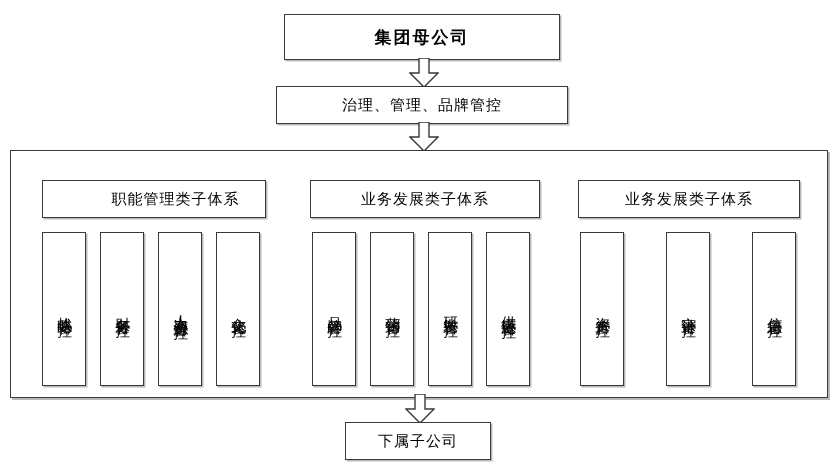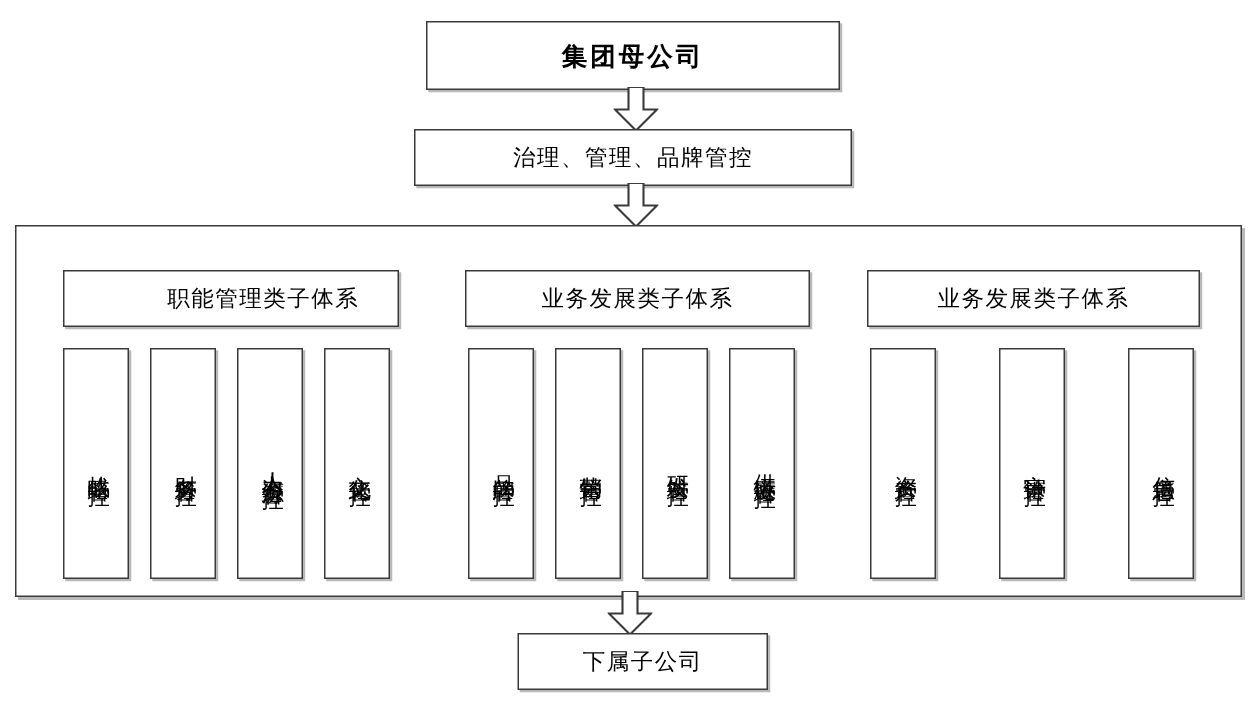--- a/index.html
+++ b/index.html
@@ -52,21 +52,21 @@
     width: 292px;
     height: 38px;
     font-size: 15px;
     letter-spacing: 1px;
   }
 
   
   .node-bottom {
     left: 345px;
     top: 422px;
-    width: 167px;
+    width: 146px;
     height: 38px;
     font-size: 15px;
     letter-spacing: 1px;
   }
 
   
   .outer-container {
     position: absolute;
     left: 10px;
     top: 150px;

